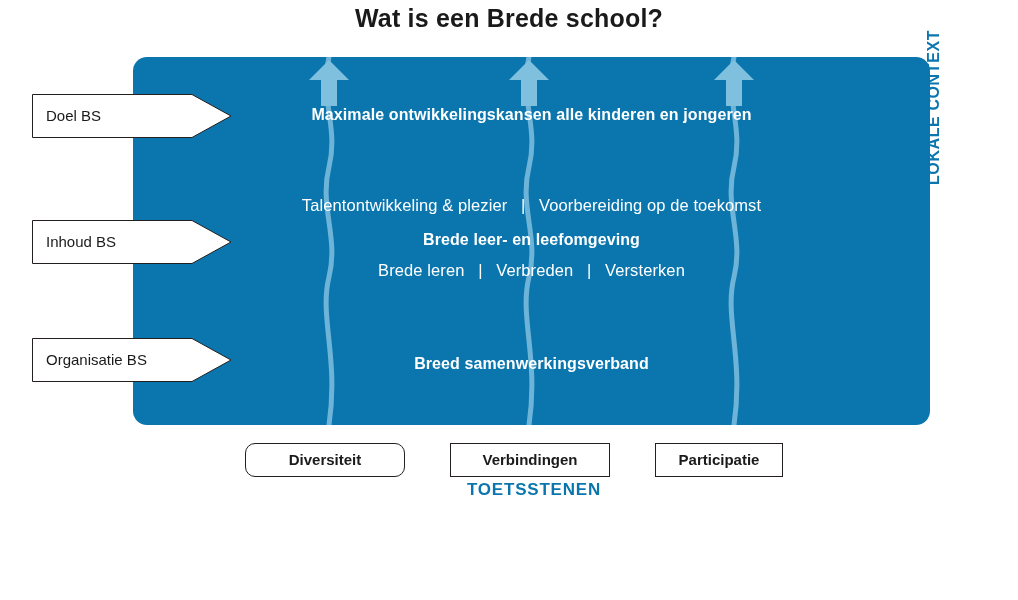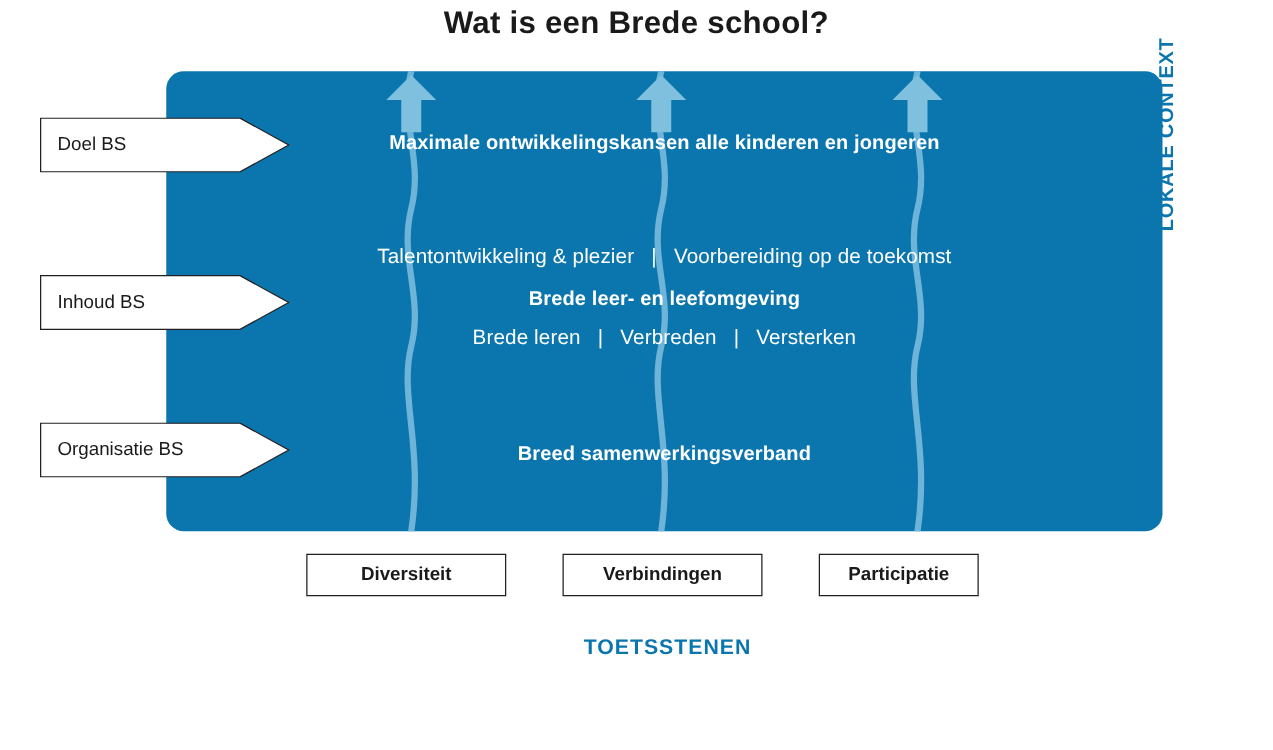--- a/index.html
+++ b/index.html
@@ -132,21 +132,21 @@
     font-size: 15px;
     font-weight: bold;
     color: #1a1a1a;
     text-align: center;
     line-height: 32px;
   }
 
   #toetsstenen {
     position: absolute;
     left: 394px;
-    top: 508px;
+    top: 480px;
     width: 280px;
     text-align: center;
     font-size: 17px;
     font-weight: bold;
     color: #0b76ae;
     letter-spacing: 0.8px;
   }
 </style>
 </head>
 <body>
@@ -207,19 +207,19 @@
     <span class="sep">|</span>
     <span>Verbreden</span>
     <span class="sep">|</span>
     <span>Versterken</span>
   </div>
 
   <div class="panel-text pt-head" style="top:355px;">Breed samenwerkingsverband</div>
 
   <div id="lokale-context">LOKALE CONTEXT</div>
 
-  <div class="bottom-box" style="left:245px; top:443px; width:160px;">Diversiteit</div>
+  <div class="bottom-box" style="left:245px; top:443px; width:160px;border-radius:10px;">Diversiteit</div>
   <div class="bottom-box" style="left:450px; top:443px; width:160px;">Verbindingen</div>
   <div class="bottom-box" style="left:655px; top:443px; width:128px;">Participatie</div>
 
   <div id="toetsstenen">TOETSSTENEN</div>
 
 </div>
 
 </body></html>

